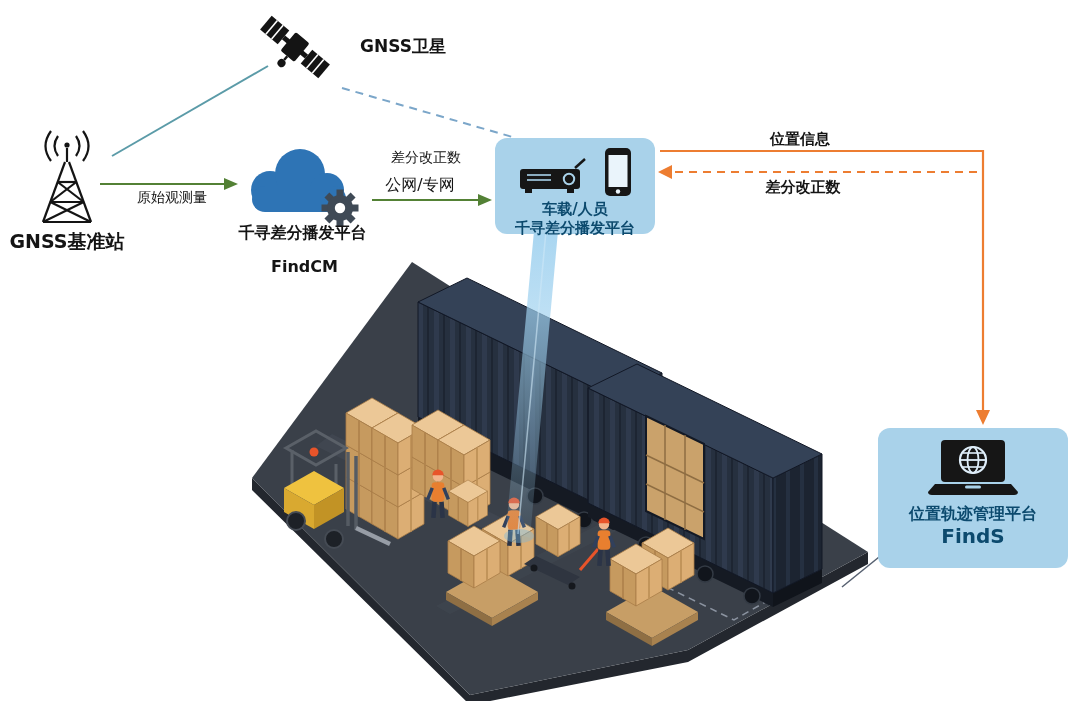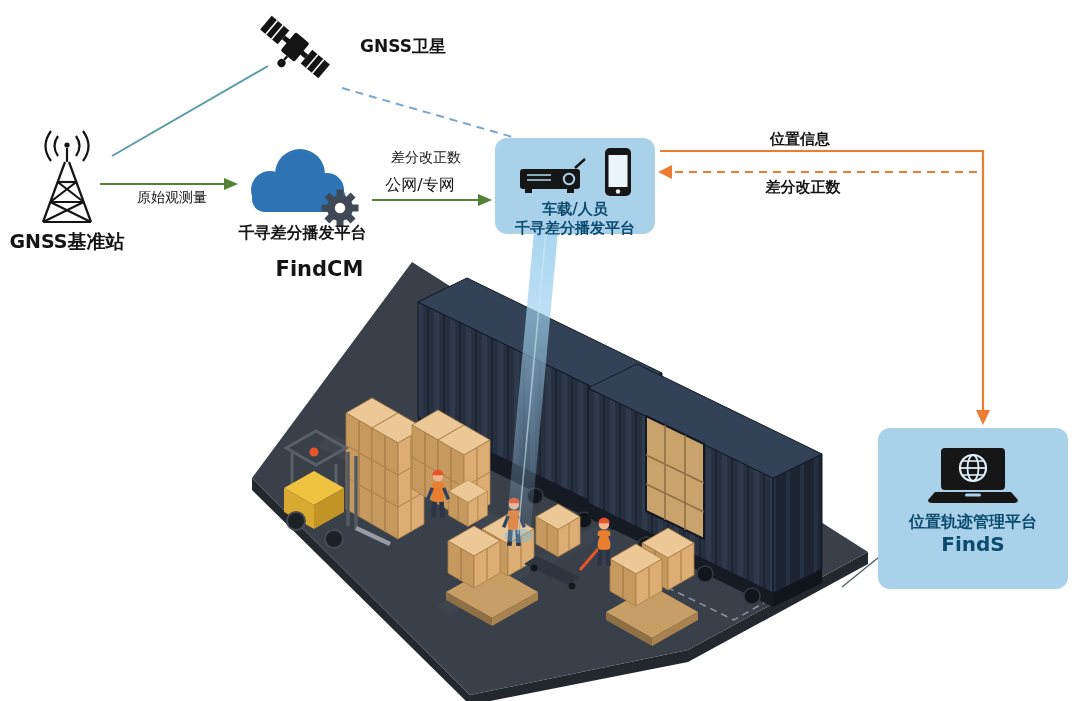--- a/index.html
+++ b/index.html
@@ -226,21 +226,21 @@
     <ellipse cx="519" cy="536" rx="15" ry="7" fill="#79b7dc" opacity="0.4"></ellipse>
   </g>
 
   <line x1="884" y1="553" x2="842" y2="587" stroke="#566070" stroke-width="1.5"></line>
 </svg>
 
 <div class="lbl" style="left:360px;top:36px;font-size:17px;">GNSS卫星</div>
 <div class="lbl" style="left:5px;top:230px;width:124px;font-size:19px;">GNSS基准站</div>
 <div class="lbl" style="left:112px;top:189px;width:120px;font-size:14px;font-weight:500;">原始观测量</div>
 <div class="lbl" style="left:225px;top:223px;width:155px;font-size:16px;font-weight:700;">千寻差分播发平台</div>
-<div class="lbl" style="left:242px;top:257px;width:155px;font-size:21px;font-weight:700;">FindCM</div>
+<div class="lbl" style="left:227px;top:257px;width:155px;font-size:16px;font-weight:700;">FindCM</div>
 <div class="lbl" style="left:376px;top:149px;width:100px;font-size:14px;font-weight:500;">差分改正数</div>
 <div class="lbl" style="left:370px;top:175px;width:100px;font-size:16px;font-weight:500;">公网/专网</div>
 <div class="lbl" style="left:745px;top:130px;width:110px;font-size:15px;text-align:center;">位置信息</div>
 <div class="lbl" style="left:748px;top:178px;width:110px;font-size:15px;">差分改正数</div>
 
 <div class="bubble" style="left:495px;top:138px;width:160px;height:96px;padding-top:8px;">
   <div class="icons">
     <svg width="74" height="40" viewBox="0 0 74 40">
       <rect x="3" y="11" width="60" height="20" rx="3" fill="#161616"></rect>
       <line x1="10" y1="17" x2="34" y2="17" stroke="#A9D2EA" stroke-width="1.6"></line>
@@ -253,21 +253,21 @@
     <svg width="30" height="52" viewBox="0 0 30 52">
       <rect x="2" y="2" width="26" height="48" rx="5" fill="#161616"></rect>
       <rect x="5.5" y="9" width="19" height="32" fill="#eaf4fb"></rect>
       <circle cx="15" cy="45.5" r="2.2" fill="#eaf4fb"></circle>
     </svg>
   </div>
   <div class="txt" style="font-size:15px;margin-top:2px;">车载/人员</div>
   <div class="txt" style="font-size:15px;">千寻差分播发平台</div>
 </div>
 
-<div class="bubble" style="left:878px;top:428px;width:190px;height:161px;padding-top:20px;">
+<div class="bubble" style="left:878px;top:428px;width:190px;height:140px;padding-top:12px;">
   <svg width="92" height="58" viewBox="0 0 92 58">
     <rect x="14" y="0" width="64" height="42" rx="4" fill="#161616"></rect>
     <circle cx="46" cy="20" r="13" fill="none" stroke="#dfeefa" stroke-width="2.2"></circle>
     <ellipse cx="46" cy="20" rx="5.5" ry="13" fill="none" stroke="#dfeefa" stroke-width="1.8"></ellipse>
     <line x1="33" y1="20" x2="59" y2="20" stroke="#dfeefa" stroke-width="1.8"></line>
     <line x1="36" y1="13" x2="56" y2="13" stroke="#dfeefa" stroke-width="1.6"></line>
     <line x1="36" y1="27" x2="56" y2="27" stroke="#dfeefa" stroke-width="1.6"></line>
     <path d="M8,44 L84,44 L91,52 Q91,55 87,55 L5,55 Q1,55 1,52 Z" fill="#161616"></path>
     <rect x="38" y="45.5" width="16" height="3" rx="1.5" fill="#A9D2EA"></rect>
   </svg>

